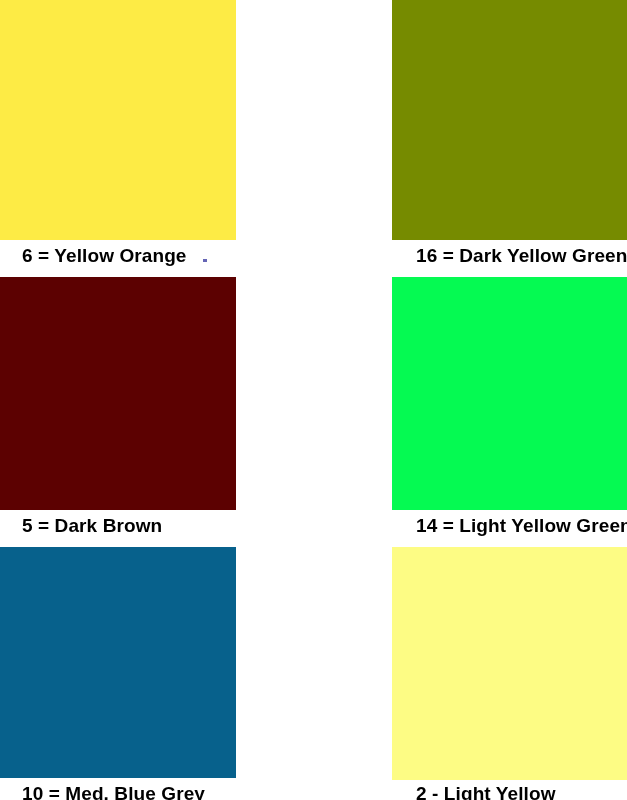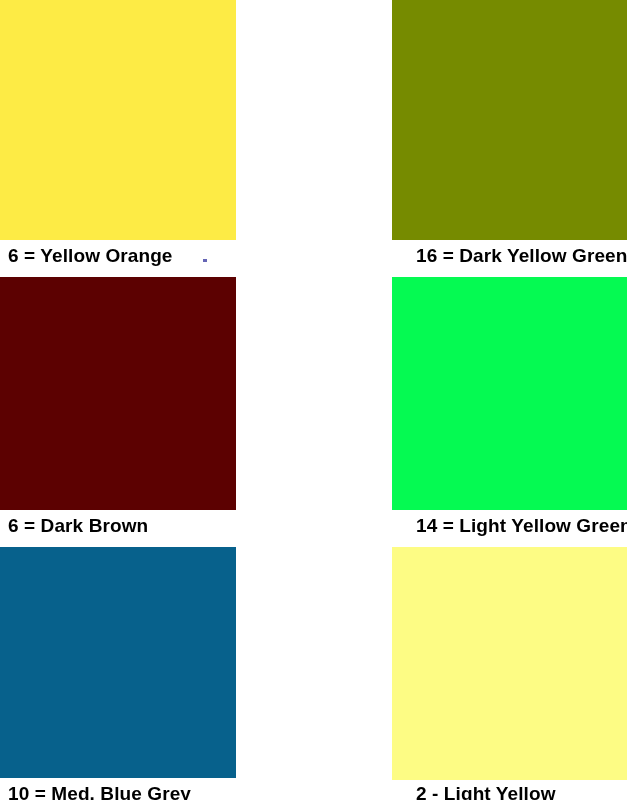--- a/index.html
+++ b/index.html
@@ -61,21 +61,21 @@
   .row-3 .swatch { height: 231px; }
 
   .row-1 .swatch-label { top: 246px; }
   .row-2 .swatch-label { top: 239px; }
   .row-3 .swatch-label { top: 237px; }
 
   
   .col-right.row-3 .swatch { height: 233px; }
 
   
-  .col-left  .swatch-label { padding-left: 8px; }
+  .col-left  .swatch-label { padding-left: 22px; }
   .col-right .swatch-label { padding-left: 24px; }
 
   
   .speck {
     position: absolute;
     left: 203px;
     top: 259px;
     width: 4px;
     height: 3px;
     background: #4a4aa8;
@@ -92,21 +92,21 @@
     <div class="swatch-label">6 =  Yellow Orange</div>
   </div>
 
   <div class="swatch-cell col-right row-1">
     <div class="swatch" style="background: rgb(118, 139, 0);"></div>
     <div class="swatch-label">16 = Dark Yellow Green</div>
   </div>
 
   <div class="swatch-cell col-left row-2">
     <div class="swatch" style="background: rgb(92, 1, 1);"></div>
-    <div class="swatch-label">6 = Dark Brown</div>
+    <div class="swatch-label">5 = Dark Brown</div>
   </div>
 
   <div class="swatch-cell col-right row-2">
     <div class="swatch" style="background: rgb(5, 250, 82);"></div>
     <div class="swatch-label">14 = Light Yellow Green</div>
   </div>
 
   <div class="swatch-cell col-left row-3">
     <div class="swatch" style="background: rgb(7, 97, 140);"></div>
     <div class="swatch-label">10 = Med. Blue Grey</div>

